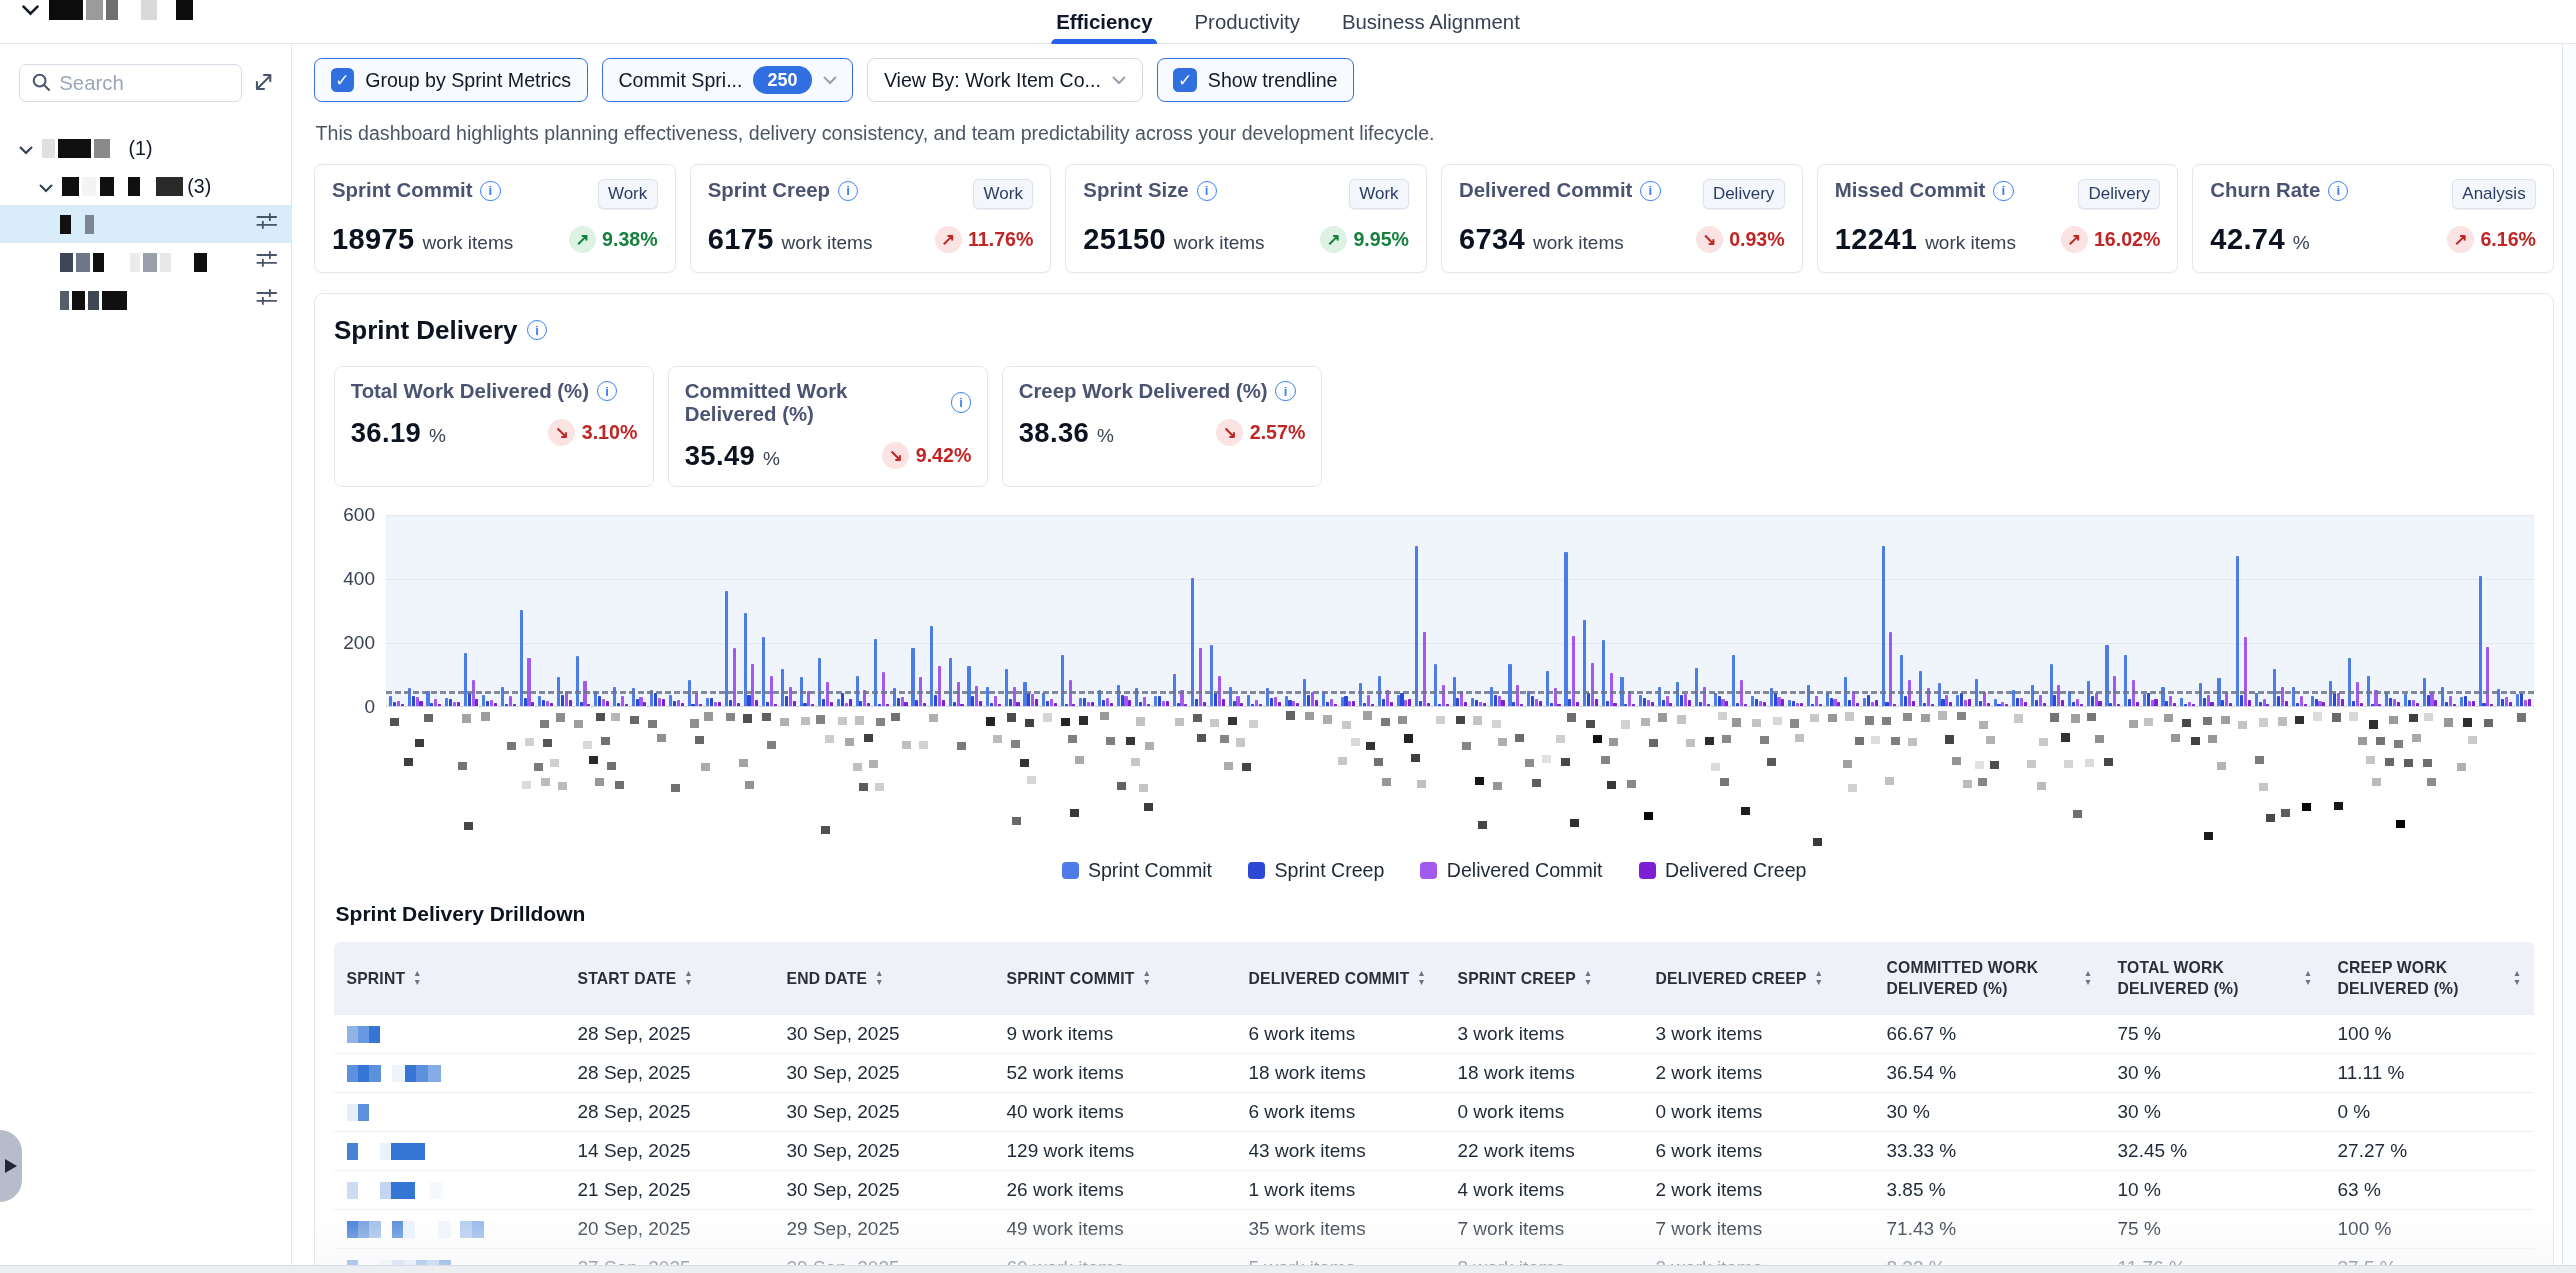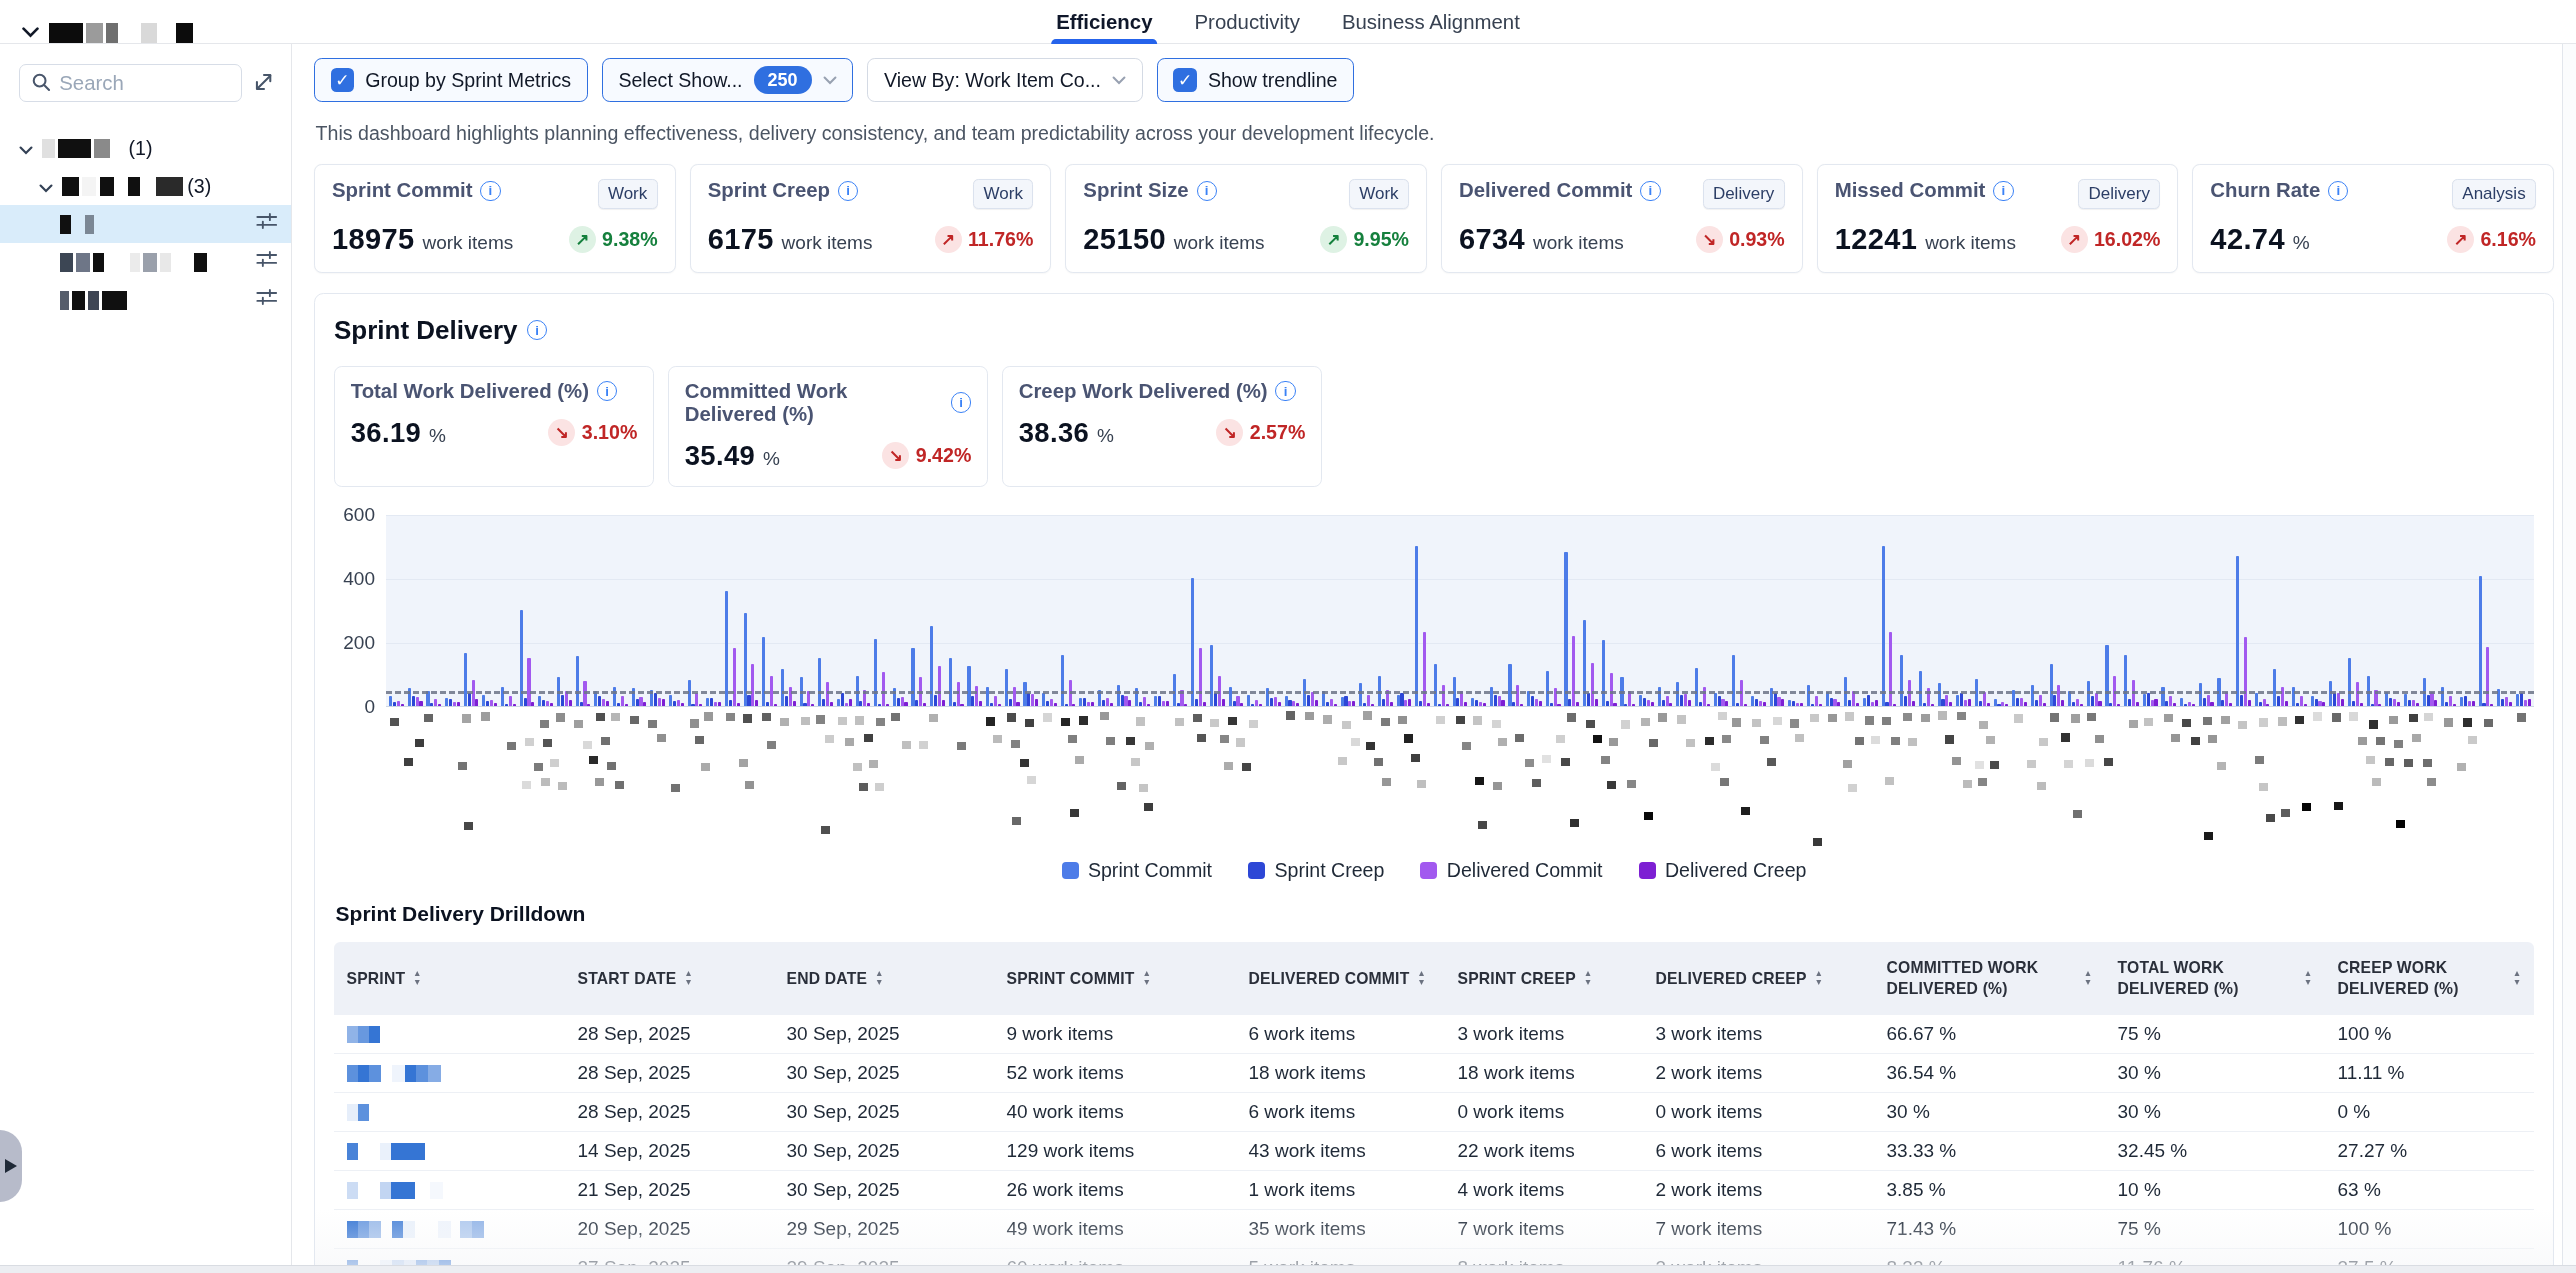--- a/index.html
+++ b/index.html
@@ -2,21 +2,21 @@
 <html style="font-size:12.5px"><head>
 <meta charset="utf-8">
 <style>
   * { box-sizing: border-box; margin: 0; padding: 0; }
   html,body { width:2576px; height:1273px; }
   body {
     font-family: "Liberation Sans", sans-serif;
     background:#ffffff; color:#1f2937; position:relative; overflow:hidden;
   }
   
-  .topbar { height:44px; background:#fff; border-bottom:0.8px solid #e5e7eb; position:relative; display:flex; align-items:flex-end; }
+  .topbar { height:44px; background:#fff; border-bottom:0.8px solid #e5e7eb; position:relative; display:flex; align-items:flex-start; }
   .topbar-left { display:flex; align-items:center; gap:7.8px; padding-left:20.4px; }
   .chev { width:20.4px; height:20.4px; display:inline-flex; align-items:center; justify-content:center; color:#111827; }
   .blockrow { display:flex; align-items:center; gap:3.1px; }
   .blk { height:20.4px; display:inline-block; }
   .tabs { position:absolute; left:50%; transform:translateX(-50%); top:0; height:44px; display:flex; gap:42px; align-items:center; }
   .tab { font-size:20.4px; color:#374151; font-weight:500; height:44px; display:flex; align-items:center; position:relative; cursor:pointer; }
   .tab.active { color:#0f172a; font-weight:700; }
   .tab.active::after { content:""; position:absolute; left:-4.7px; right:-4.7px; bottom:0; height:4.7px; background:#2563eb; border-radius:4.7px 4.7px 0 0; }
   
   .shell { display:flex; height:1229px; }
@@ -235,21 +235,21 @@
   </aside>
 
   <main class="main">
     <div class="toolbar">
       <div class="toolbar-right">
         <div class="opt-box">
           <span class="cbx">✓</span>
           <span>Group by Sprint Metrics</span>
         </div>
         <div class="opt-box">
-          <span>Select Show...</span>
+          <span>Commit Spri...</span>
           <span class="count-pill">250</span>
           <span class="chevdn">
             <svg width="14" height="9.4" viewBox="0 0 18 12">
                 <polyline points="2,2 9,9 16,2" fill="none" stroke="#98a1b1" stroke-width="2.6" stroke-linecap="round"></polyline>
               </svg>
           </span>
         </div>
         <div class="opt-box plain">
           <span>View By: Work Item Co...</span>
           <span class="chevdn">

